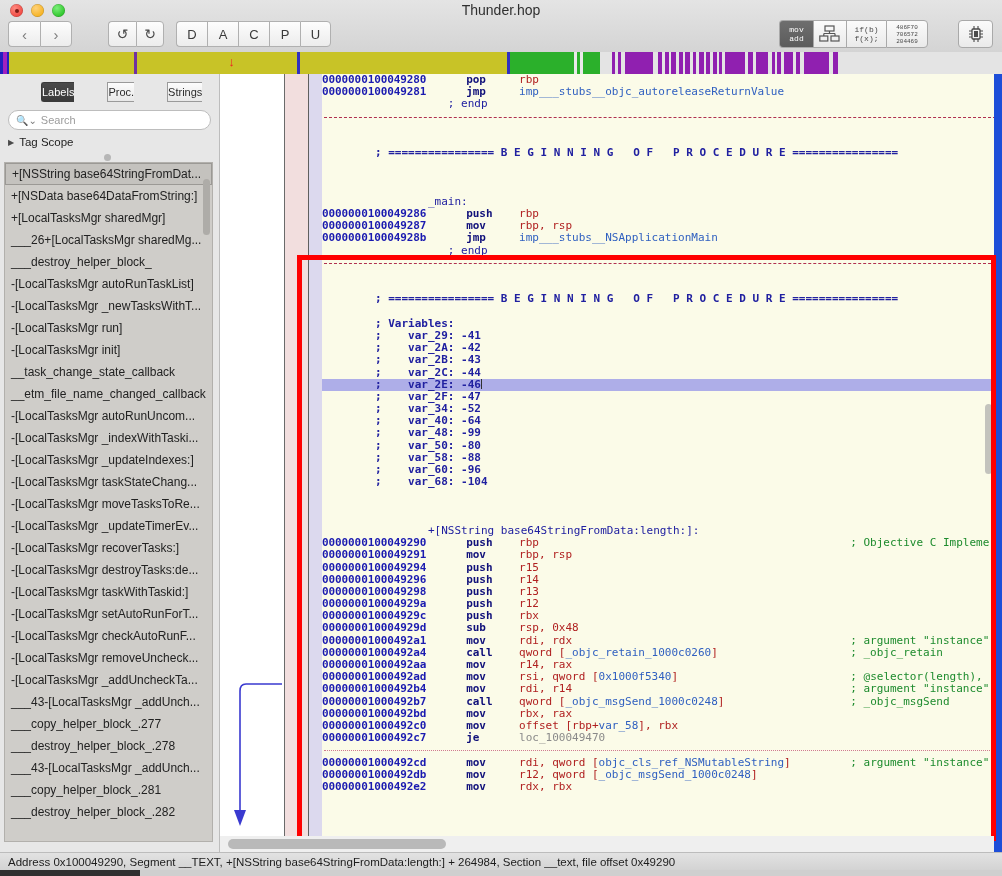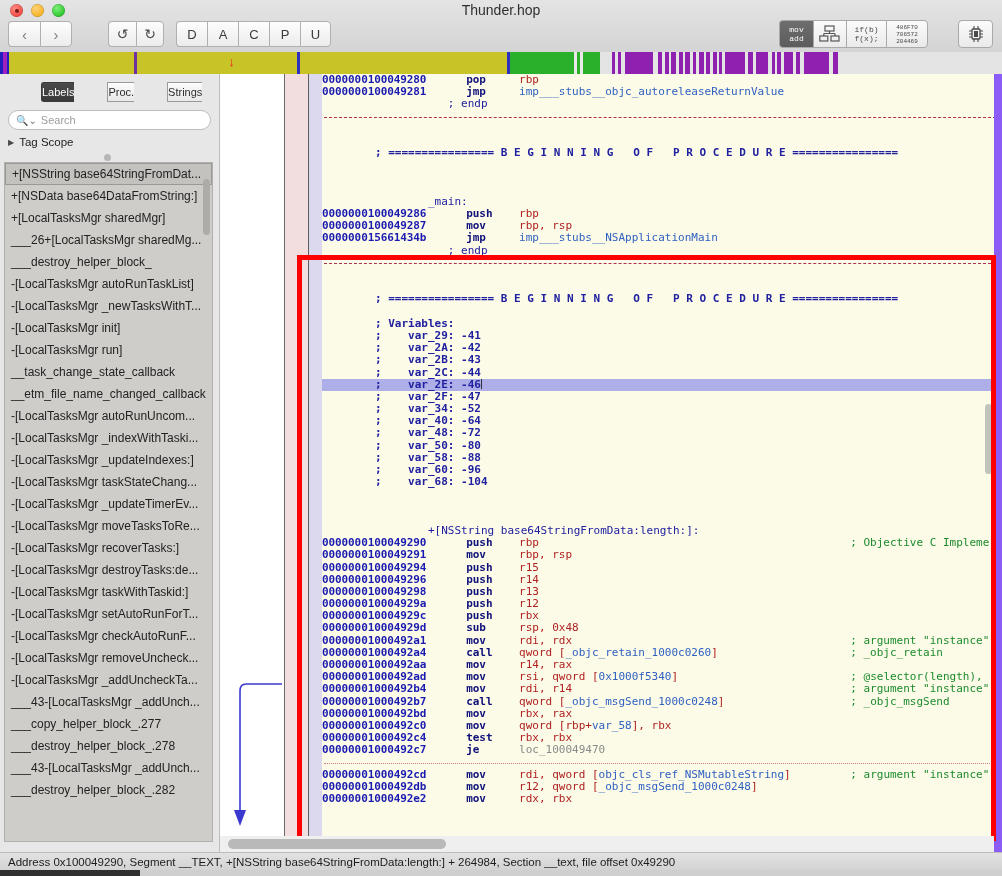--- a/index.html
+++ b/index.html
@@ -2,21 +2,21 @@
 <html><head>
 <meta charset="utf-8">
 <style>
   html,body{margin:0;padding:0;}
   body{
     width:1002px;height:876px;overflow:hidden;
     font-family:"Liberation Sans", sans-serif;
     background:#d8d8d8;
     -webkit-font-smoothing:antialiased;
   }
-  .app{position:relative;width:1002px;height:876px;background:#8b5cf6;}
+  .app{position:relative;width:1002px;height:876px;background:#1d4ed8;}
 
   
   .titlebar{
     position:absolute;left:0;top:0;width:1002px;height:52px;
     background:linear-gradient(to bottom,#e4e4e4 0%,#d4d4d4 100%);
     border-bottom:1px solid #b4b4b4;
   }
   .traffic{position:absolute;left:10px;top:4px;display:flex;gap:8px;}
   .tl{width:13px;height:13px;border-radius:50%;box-shadow:inset 0 0 0 .5px rgba(0,0,0,.22);}
   .tl.red{background:radial-gradient(circle at 38% 32%,#ff8a80,#f04b44 70%);}
@@ -308,41 +308,42 @@
 
     <div class="listwrap" id="labels-list">
       <div class="sb-thumb"></div>
     <div class="lrow sel">+[NSString base64StringFromDat...</div>
         <div class="lrow">+[NSData base64DataFromString:]</div>
         <div class="lrow">+[LocalTasksMgr sharedMgr]</div>
         <div class="lrow">___26+[LocalTasksMgr sharedMg...</div>
         <div class="lrow">___destroy_helper_block_</div>
         <div class="lrow">-[LocalTasksMgr autoRunTaskList]</div>
         <div class="lrow">-[LocalTasksMgr _newTasksWithT...</div>
+        <div class="lrow">-[LocalTasksMgr run]</div>
         <div class="lrow">-[LocalTasksMgr init]</div>
-        <div class="lrow">-[LocalTasksMgr run]</div>
         <div class="lrow">__task_change_state_callback</div>
         <div class="lrow">__etm_file_name_changed_callback</div>
         <div class="lrow">-[LocalTasksMgr autoRunUncom...</div>
         <div class="lrow">-[LocalTasksMgr _indexWithTaski...</div>
         <div class="lrow">-[LocalTasksMgr _updateIndexes:]</div>
         <div class="lrow">-[LocalTasksMgr taskStateChang...</div>
+        <div class="lrow">-[LocalTasksMgr moveTasksToRe...</div>
         <div class="lrow">-[LocalTasksMgr _updateTimerEv...</div>
-        <div class="lrow">-[LocalTasksMgr moveTasksToRe...</div>
         <div class="lrow">-[LocalTasksMgr recoverTasks:]</div>
         <div class="lrow">-[LocalTasksMgr destroyTasks:de...</div>
         <div class="lrow">-[LocalTasksMgr taskWithTaskid:]</div>
         <div class="lrow">-[LocalTasksMgr setAutoRunForT...</div>
         <div class="lrow">-[LocalTasksMgr checkAutoRunF...</div>
         <div class="lrow">-[LocalTasksMgr removeUncheck...</div>
         <div class="lrow">-[LocalTasksMgr _addUncheckTa...</div>
         <div class="lrow">___43-[LocalTasksMgr _addUnch...</div>
         <div class="lrow">___copy_helper_block_.277</div>
         <div class="lrow">___destroy_helper_block_.278</div>
         <div class="lrow">___43-[LocalTasksMgr _addUnch...</div>
+        <div class="lrow">___copy_helper_block_.281</div>
         <div class="lrow">___destroy_helper_block_.282</div>
       </div>
   </div>
 
   <div class="jumppanel">
     <svg class="arrowsvg" width="64" height="160" viewBox="0 0 64 160">
       <path d="M62 10 L26 10 Q20 10 20 17 L20 140" fill="none" stroke="#3a3ad0" stroke-width="1.6"></path>
       <path d="M20 152 L14 136 L26 136 Z" fill="#3a3ad0"></path>
     </svg>
   </div>
@@ -358,37 +359,37 @@
       <div class="dashsep"></div>
       <div class="ln">&nbsp;</div>
       <div class="ln">&nbsp;</div>
       <div class="ln"><span class="hdr">        ; ================ B E G I N N I N G   O F   P R O C E D U R E ================</span></div>
       <div class="ln">&nbsp;</div>
       <div class="ln">&nbsp;</div>
       <div class="ln">&nbsp;</div>
       <div class="ln"><span class="lbl">                _main:</span></div>
       <div class="ln"><span class="addr">0000000100049286</span><span>      </span><span class="mn">push    </span><span class="op">rbp</span></div>
       <div class="ln"><span class="addr">0000000100049287</span><span>      </span><span class="mn">mov     </span><span class="op">rbp, rsp</span></div>
-      <div class="ln"><span class="addr">000000015661434b</span><span>      </span><span class="mn">jmp     </span><span class="sym">imp___stubs__NSApplicationMain</span></div>
+      <div class="ln"><span class="addr">000000010004928b</span><span>      </span><span class="mn">jmp     </span><span class="sym">imp___stubs__NSApplicationMain</span></div>
       <div class="ln"><span class="lbl">                   ; endp</span></div>
       <div class="dashsep"></div>
       <div class="ln">&nbsp;</div>
       <div class="ln">&nbsp;</div>
       <div class="ln"><span class="hdr">        ; ================ B E G I N N I N G   O F   P R O C E D U R E ================</span></div>
       <div class="ln">&nbsp;</div>
       <div class="ln"><span class="hdr">        ; Variables:</span></div>
       <div class="ln"><span class="hdr">        ;    var_29: -41</span></div>
       <div class="ln"><span class="hdr">        ;    var_2A: -42</span></div>
       <div class="ln"><span class="hdr">        ;    var_2B: -43</span></div>
       <div class="ln"><span class="hdr">        ;    var_2C: -44</span></div>
       <div class="ln hl"><span class="hdr">        ;    var_2E: -46</span><span class="caret"></span></div>
       <div class="ln"><span class="hdr">        ;    var_2F: -47</span></div>
       <div class="ln"><span class="hdr">        ;    var_34: -52</span></div>
       <div class="ln"><span class="hdr">        ;    var_40: -64</span></div>
-      <div class="ln"><span class="hdr">        ;    var_48: -72</span></div>
+      <div class="ln"><span class="hdr">        ;    var_48: -99</span></div>
       <div class="ln"><span class="hdr">        ;    var_50: -80</span></div>
       <div class="ln"><span class="hdr">        ;    var_58: -88</span></div>
       <div class="ln"><span class="hdr">        ;    var_60: -96</span></div>
       <div class="ln"><span class="hdr">        ;    var_68: -104</span></div>
       <div class="ln">&nbsp;</div>
       <div class="ln">&nbsp;</div>
       <div class="ln">&nbsp;</div>
       <div class="ln"><span class="lbl">                +[NSString base64StringFromData:length:]:</span></div>
       <div class="ln"><span class="addr">0000000100049290</span><span>      </span><span class="mn">push    </span><span class="op">rbp</span><span>                                               </span><span class="cmt">; Objective C Impleme</span></div>
       <div class="ln"><span class="addr">0000000100049291</span><span>      </span><span class="mn">mov     </span><span class="op">rbp, rsp</span></div>
@@ -398,22 +399,21 @@
       <div class="ln"><span class="addr">000000010004929a</span><span>      </span><span class="mn">push    </span><span class="op">r12</span></div>
       <div class="ln"><span class="addr">000000010004929c</span><span>      </span><span class="mn">push    </span><span class="op">rbx</span></div>
       <div class="ln"><span class="addr">000000010004929d</span><span>      </span><span class="mn">sub     </span><span class="op">rsp, 0x48</span></div>
       <div class="ln"><span class="addr">00000001000492a1</span><span>      </span><span class="mn">mov     </span><span class="op">rdi, rdx</span><span>                                          </span><span class="cmt">; argument "instance"</span></div>
       <div class="ln"><span class="addr">00000001000492a4</span><span>      </span><span class="mn">call    </span><span class="op">qword [</span><span class="sym">_objc_retain_1000c0260</span><span class="op">]</span><span>                    </span><span class="cmt">; _objc_retain</span></div>
       <div class="ln"><span class="addr">00000001000492aa</span><span>      </span><span class="mn">mov     </span><span class="op">r14, rax</span></div>
       <div class="ln"><span class="addr">00000001000492ad</span><span>      </span><span class="mn">mov     </span><span class="op">rsi, qword [</span><span class="sym">0x1000f5340</span><span class="op">]</span><span>                          </span><span class="cmt">; @selector(length),</span></div>
       <div class="ln"><span class="addr">00000001000492b4</span><span>      </span><span class="mn">mov     </span><span class="op">rdi, r14</span><span>                                          </span><span class="cmt">; argument "instance"</span></div>
       <div class="ln"><span class="addr">00000001000492b7</span><span>      </span><span class="mn">call    </span><span class="op">qword [</span><span class="sym">_objc_msgSend_1000c0248</span><span class="op">]</span><span>                   </span><span class="cmt">; _objc_msgSend</span></div>
       <div class="ln"><span class="addr">00000001000492bd</span><span>      </span><span class="mn">mov     </span><span class="op">rbx, rax</span></div>
-      <div class="ln"><span class="addr">00000001000492c0</span><span>      </span><span class="mn">mov     </span><span class="op">qword [rbp+</span><span class="sym">var_58</span><span class="op">], rbx</span></div>
-      <div class="ln"><span class="addr">00000001000492c4</span><span>      </span><span class="mn">test    </span><span class="op">rbx, rbx</span></div>
+      <div class="ln"><span class="addr">00000001000492c0</span><span>      </span><span class="mn">mov     </span><span class="op">offset [rbp+</span><span class="sym">var_58</span><span class="op">], rbx</span></div>
       <div class="ln"><span class="addr">00000001000492c7</span><span>      </span><span class="mn">je      </span><span class="gry">loc_100049470</span></div>
       <div class="dotsep"></div>
       <div class="ln"><span class="addr">00000001000492cd</span><span>      </span><span class="mn">mov     </span><span class="op">rdi, qword [</span><span class="sym">objc_cls_ref_NSMutableString</span><span class="op">]</span><span>         </span><span class="cmt">; argument "instance"</span></div>
       <div class="ln"><span class="addr">00000001000492db</span><span>      </span><span class="mn">mov     </span><span class="op">r12, qword [</span><span class="sym">_objc_msgSend_1000c0248</span><span class="op">]</span></div>
       <div class="ln"><span class="addr">00000001000492e2</span><span>      </span><span class="mn">mov     </span><span class="op">rdx, rbx</span></div>
     </div>
 
   <div class="redbox"></div>
 
   <div class="hscroll-long"></div>

